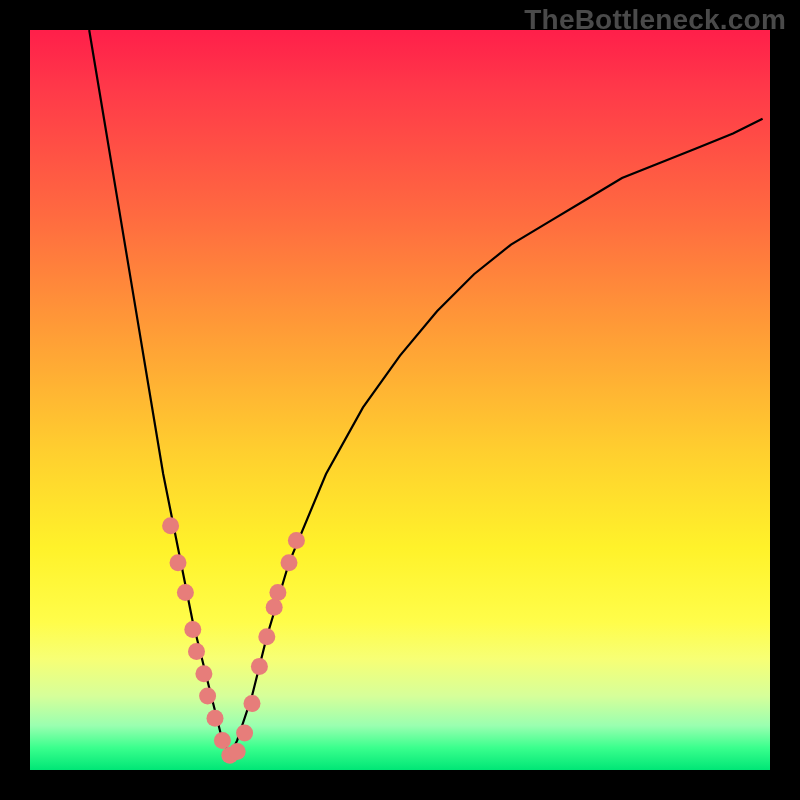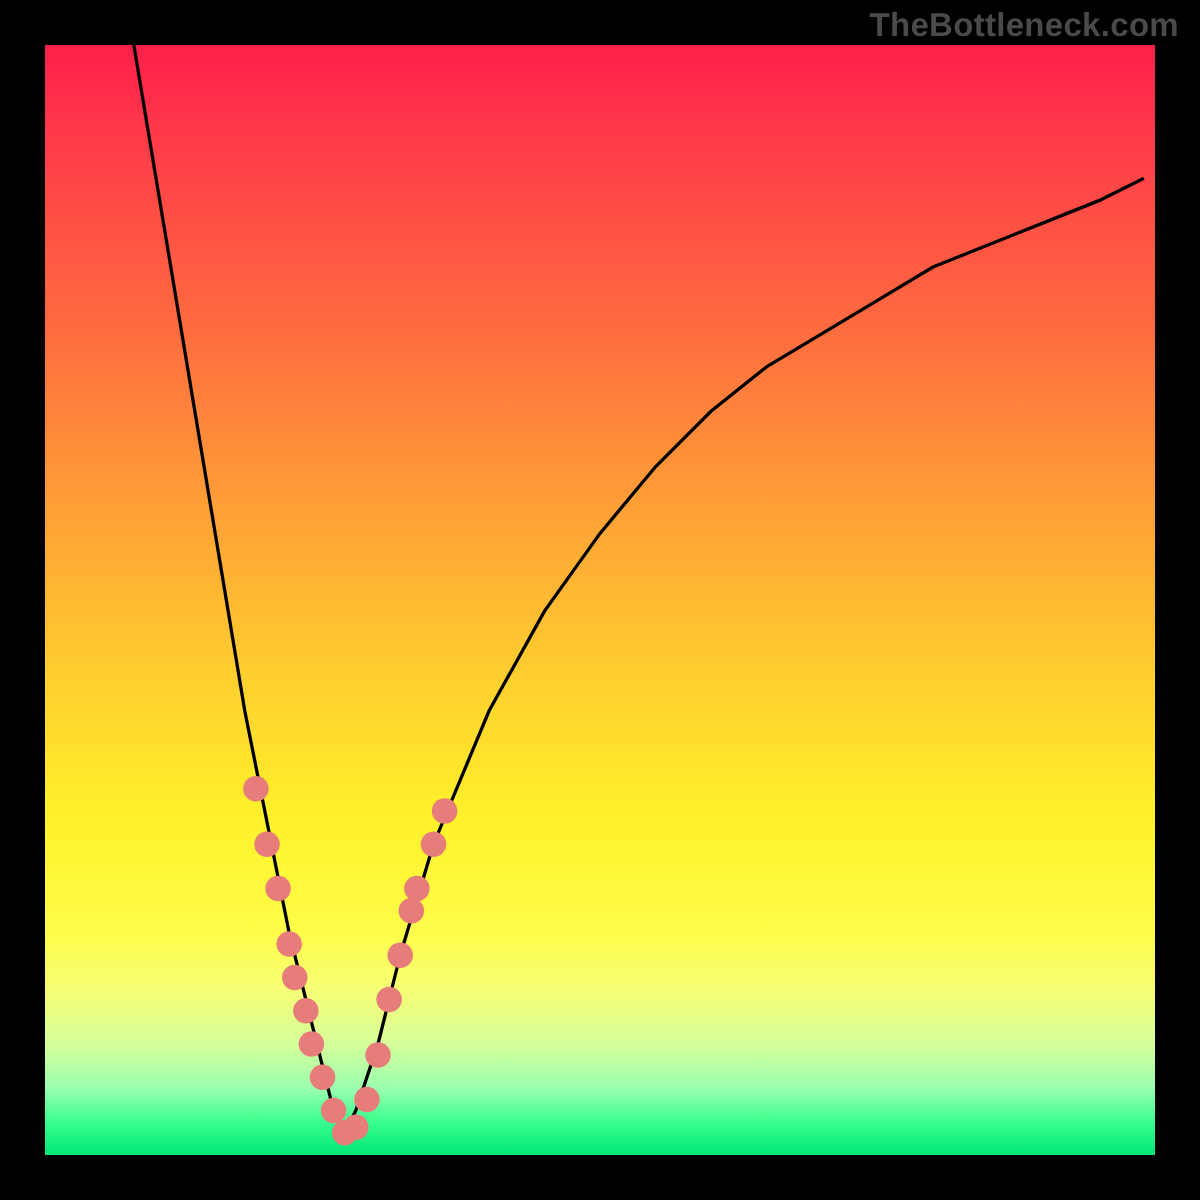--- a/index.html
+++ b/index.html
@@ -28,21 +28,21 @@
       #d6ff9a 90%,
       #9affb0 94%,
       #3aff8d 97%,
       #00e676 100%);
   }
   .watermark {
     position: absolute;
     top: 4px;
     right: 14px;
     font-family: Arial, Helvetica, sans-serif;
-    font-size: 22px;
+    font-size: 28px;
     font-weight: 600;
     color: #4a4a4a;
     letter-spacing: 0.2px;
     user-select: none;
   }
   svg.plot {
     position: absolute;
     left: 0;
     top: 0;
     width: 740px;

